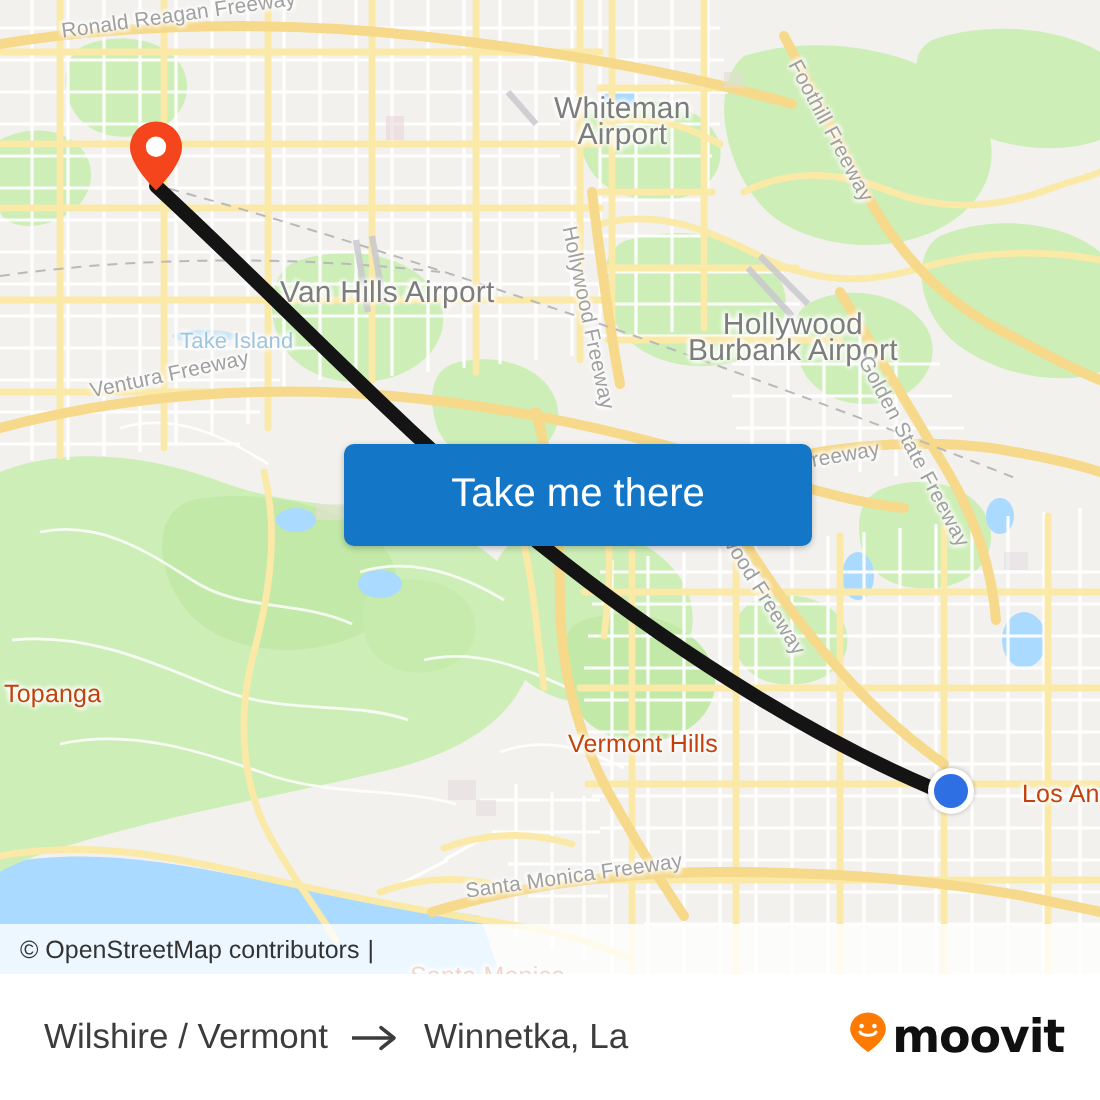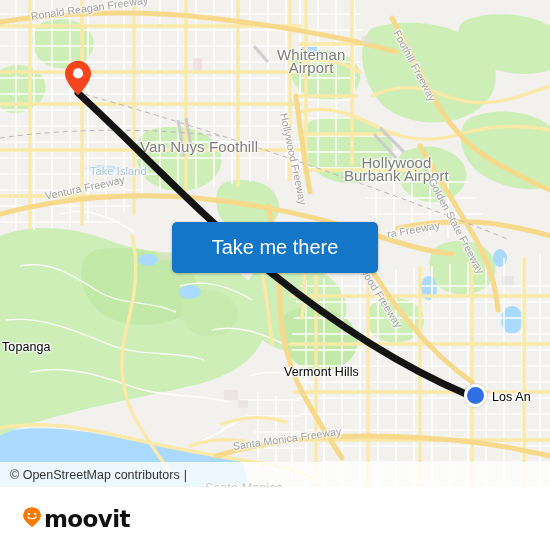--- a/index.html
+++ b/index.html
@@ -18,21 +18,21 @@
   .mlabel{
     position:absolute;
     color:#9a9a9a;
     font-size:11px;
     line-height:12px;
     white-space:nowrap;
     text-shadow:0 0 3px #fff,0 0 3px #fff,0 0 2px #fff,1px 1px 2px #fff,-1px -1px 2px #fff;
     pointer-events:none;
     letter-spacing:0.1px;
   }
-  .mlabel.place{color:#000000;font-size:12.5px;}
+  .mlabel.place{color:#c2410c;font-size:12.5px;}
   .mlabel.airport{color:#7d7d7d;font-size:15px;text-align:center;}
   .mlabel.fwy{color:#a0a0a0;font-size:10.5px;}
   .mlabel.water{color:#9fc4dd;}
   .mlabel.twoline{line-height:13px;white-space:normal;text-align:center;}
 
   
   #routelayer{position:absolute;left:0;top:0;width:550px;height:487px;}
 
   
   #pin{position:absolute;left:64px;top:60px;width:28px;height:36px;}
@@ -43,21 +43,21 @@
     position:absolute;left:464px;top:384px;width:23px;height:23px;
     border-radius:50%;
     background:#2f6fe4;
     border:3px solid #ffffff;
     box-sizing:border-box;
     box-shadow:0 0 2px rgba(0,0,0,.28);
   }
 
   
   #cta{
-    position:absolute;left:172px;top:222px;width:206px;height:51px;
+    position:absolute;left:172px;top:222px;width:234px;height:51px;
     background:#1476c6;
     border-radius:5px;
     color:#ffffff;
     font-size:20px;
     display:flex;align-items:center;justify-content:center;
     border:none;cursor:pointer;
     box-shadow:0 1px 3px rgba(0,0,0,.25);
     font-family:"Liberation Sans","DejaVu Sans",sans-serif;
     padding:0;
   }
@@ -338,31 +338,31 @@
           <rect x="362" y="36" width="10" height="8" fill="#e3ded2"></rect>
           <rect x="502" y="276" width="12" height="9" fill="#e4dfe2"></rect>
         </g>
       </g>
     </svg>
 
     <div id="labels">
         <div class="mlabel fwy" style="left: 30px; top: 10px; transform: rotate(-8deg); transform-origin: left top;">Ronald Reagan Freeway</div>
         <div class="mlabel airport twoline" style="left: 277px; top: 48px; transform-origin: left top;">Whiteman<br>Airport</div>
         <div class="mlabel fwy" style="left: 402px; top: 28px; transform: rotate(62deg); transform-origin: left top;">Foothill Freeway</div>
-        <div class="mlabel airport" style="left: 140px; top: 141px; transform-origin: left top;">Van Nuys Foothill</div>
+        <div class="mlabel airport" style="left: 140px; top: 141px; transform-origin: left top;">Van Hills Airport</div>
         <div class="mlabel fwy" style="left: 290px; top: 112px; transform: rotate(78deg); transform-origin: left top;">Hollywood Freeway</div>
         <div class="mlabel airport twoline" style="left: 344px; top: 156px; transform-origin: left top;">Hollywood<br>Burbank Airport</div>
         <div class="mlabel fwy" style="left: 437px; top: 176px; transform: rotate(62deg); transform-origin: left top;">Golden State Freeway</div>
         <div class="mlabel water" style="left: 90px; top: 165px; transform-origin: left top;">Take Island</div>
         <div class="mlabel fwy" style="left: 44px; top: 190px; transform: rotate(-12deg); transform-origin: left top;">Ventura Freeway</div>
         <div class="mlabel fwy" style="left: 386px; top: 228px; transform: rotate(-10deg); transform-origin: left top;">ra Freeway</div>
         <div class="mlabel fwy" style="left: 364px; top: 258px; transform: rotate(58deg); transform-origin: left top;">lywood Freeway</div>
         <div class="mlabel place" style="left: 2px; top: 341px; transform-origin: left top;">Topanga</div>
         <div class="mlabel place" style="left: 284px; top: 366px; transform-origin: left top;">Vermont Hills</div>
-        <div class="mlabel place" style="left: 492px; top: 391px; transform-origin: left top;">Los An</div>
+        <div class="mlabel place" style="left: 511px; top: 391px; transform-origin: left top;">Los An</div>
         <div class="mlabel fwy" style="left: 232px; top: 440px; transform: rotate(-8deg); transform-origin: left top;">Santa Monica Freeway</div>
         <div class="mlabel place" style="left: 205px; top: 482px; transform-origin: left top;">Santa Monica</div>
       </div>
 
     <svg id="routelayer" viewBox="0 0 550 487">
       <path id="routepath" d="M78,93 C140,150 200,215 270,272 C330,320 400,366 466,394" fill="none" stroke="#141414" stroke-width="7" stroke-linecap="round"></path>
     </svg>
 
     <div id="pin">
       <svg viewBox="0 0 28 36">
@@ -375,20 +375,30 @@
 
     <button id="cta" style="background: rgb(20, 118, 198); color: rgb(255, 255, 255);">Take me there</button>
 
     <div id="attrib">
       <a href="#">© OpenStreetMap contributors</a>
       <span class="sep">|</span>
     </div>
   </div>
 
   <div id="footer">
+    <div id="trip">
+      <span class="endpt">Wilshire / Vermont</span>
+      <span class="arrow">
+        <svg width="26" height="14" viewBox="0 0 26 14" aria-hidden="true">
+          <line x1="1" y1="7" x2="21" y2="7" stroke="#3c3c3c" stroke-width="1.8"></line>
+          <polyline points="15.5,1.8 22,7 15.5,12.2" fill="none" stroke="#3c3c3c" stroke-width="1.8" stroke-linecap="round" stroke-linejoin="round"></polyline>
+        </svg>
+      </span>
+      <span class="endpt">Winnetka, La</span>
+    </div>
 
     <div id="brand">
       <span>
         <svg width="20" height="22" viewBox="0 0 20 22" aria-hidden="true">
           <path d="M10,1.2 C5,1.2 1.1,5 1.1,9.6 C1.1,15.2 10,21 10,21 C10,21 18.9,15.2 18.9,9.6 C18.9,5 15,1.2 10,1.2 Z" fill="#ff7a00"></path>
           <circle cx="6.8" cy="8" r="1.15" fill="#ffffff"></circle>
           <circle cx="13.2" cy="8" r="1.15" fill="#ffffff"></circle>
           <path d="M6,11 C7.2,13.2 12.8,13.2 14,11" fill="none" stroke="#ffffff" stroke-width="1.5" stroke-linecap="round"></path>
         </svg>
       </span>

